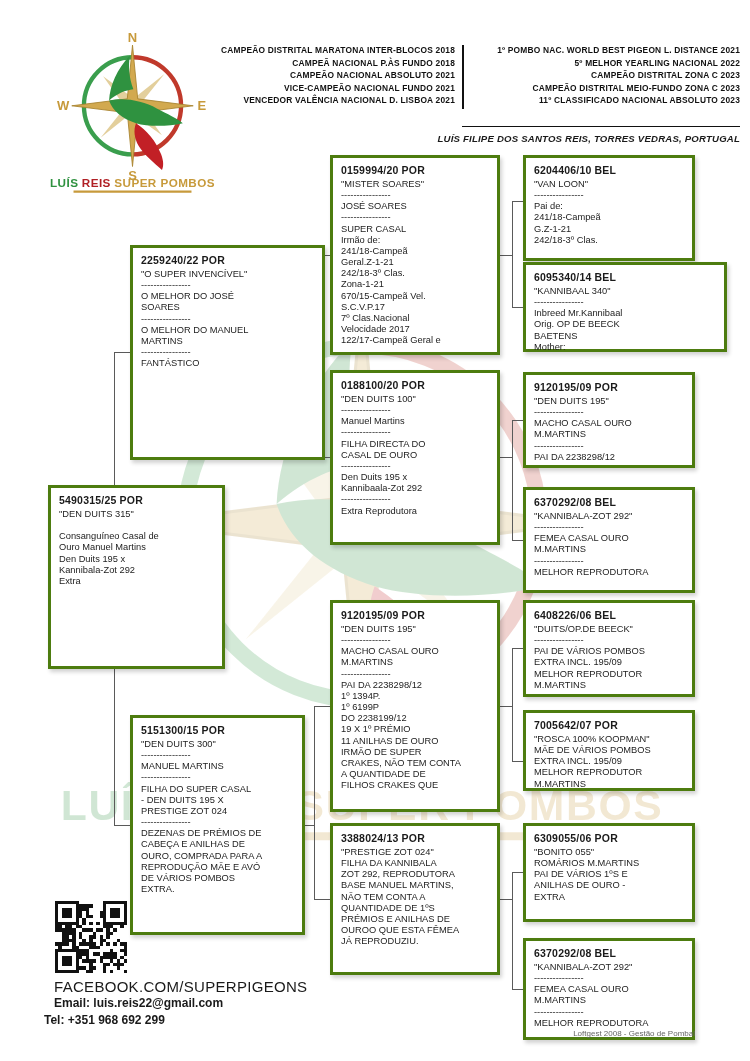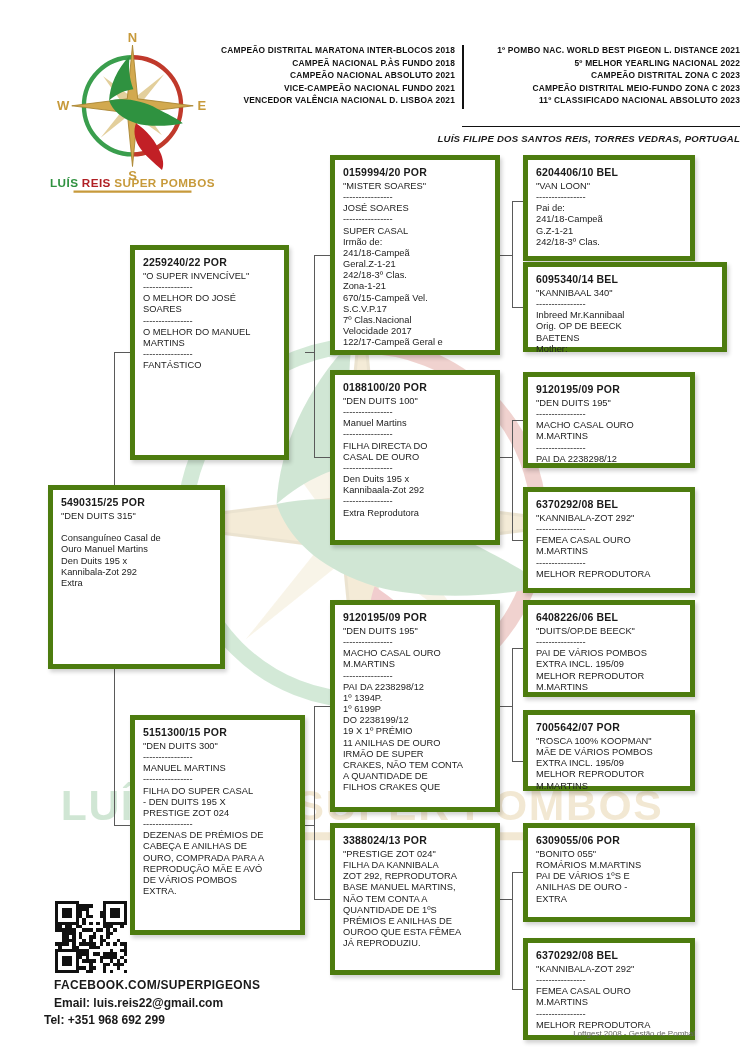--- a/index.html
+++ b/index.html
@@ -13,29 +13,29 @@
   .ach{position:absolute;top:44px;text-align:right;font-weight:bold;font-size:8.4px;line-height:12.6px;letter-spacing:.2px;color:#111;z-index:2;}
   .ach-left{left:195px;width:260px;}
   .ach-right{left:470px;width:270px;}
   .vdiv{position:absolute;left:462px;top:45px;width:2px;height:64px;background:#111;z-index:2;}
   .hdiv{position:absolute;left:462px;top:126px;width:278px;height:1px;background:#111;z-index:2;}
   .owner{position:absolute;left:390px;top:133px;width:350px;text-align:right;
          font-weight:bold;font-style:italic;font-size:9.6px;letter-spacing:.2px;z-index:2;}
   
   .watermark{position:absolute;left:42px;top:232px;width:640px;height:620px;opacity:.22;z-index:0;pointer-events:none;}
   
-  .pbox{position:absolute;background:#fff;border:5px solid #4d7c0f;z-index:2;
+  .pbox{position:absolute;background:#fff;border:3px solid #4d7c0f;z-index:2;
         box-shadow:2px 3px 4px rgba(0,0,0,.18);padding:6px 8px;box-sizing:border-box;}
   .pbox .ring{font-weight:bold;font-size:10.5px;margin-bottom:3px;letter-spacing:.2px;}
   .pbox .pbody{font-size:9.3px;line-height:1.2;white-space:pre-line;color:#222;}
   
   .cline{position:absolute;background:#5a5a5a;z-index:1;}
   
   .qr{position:absolute;left:55px;top:901px;width:72px;height:72px;z-index:2;}
-  .fb{position:absolute;left:54px;top:978px;font-weight:bold;font-size:12px;letter-spacing:.3px;z-index:2;text-align:center;}
+  .fb{position:absolute;left:54px;top:978px;font-weight:normal;font-size:15px;letter-spacing:.3px;z-index:2;text-align:center;}
   .mail{position:absolute;left:54px;top:996px;font-weight:bold;font-size:12px;z-index:2;}
   .tel{position:absolute;left:44px;top:1013px;font-weight:bold;font-size:12px;z-index:2;}
   .credit{position:absolute;left:430px;top:1029px;width:265px;text-align:right;font-size:8px;color:#666;z-index:2;}
 </style>
 </head>
 <body>
 
 <div id="page">
 
   <div class="watermark">
@@ -136,21 +136,21 @@
   <div class="pbox" style="left:48px;top:485px;width:177px;height:184px">
     <div class="ring">5490315/25 POR</div>
     <div class="pbody">"DEN DUITS 315"
 
 Consanguíneo Casal de
 Ouro Manuel Martins
 Den Duits 195 x
 Kannibala-Zot 292
 Extra</div>
   </div>
-  <div class="pbox" style="left:130px;top:245px;width:159px;height:215px">
+  <div class="pbox" style="left:130px;top:245px;width:195px;height:215px">
     <div class="ring">2259240/22 POR</div>
     <div class="pbody">"O SUPER INVENCÍVEL"
 ----------------
 O MELHOR DO JOSÉ
 SOARES
 ----------------
 O MELHOR DO MANUEL
 MARTINS
 ----------------
 FANTÁSTICO</div>

